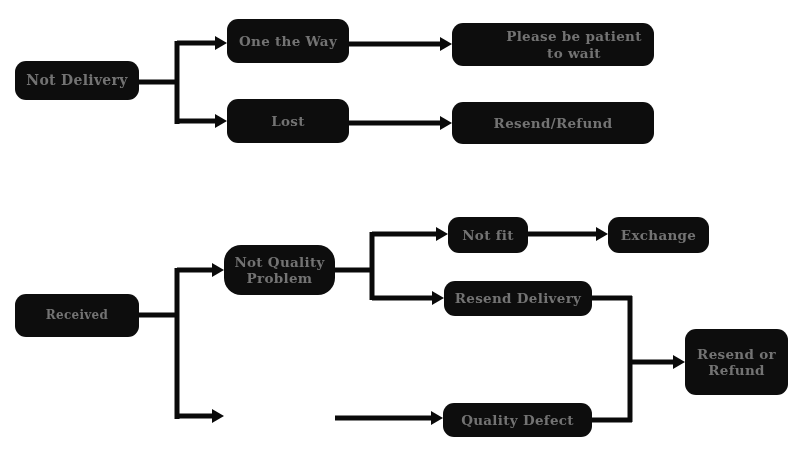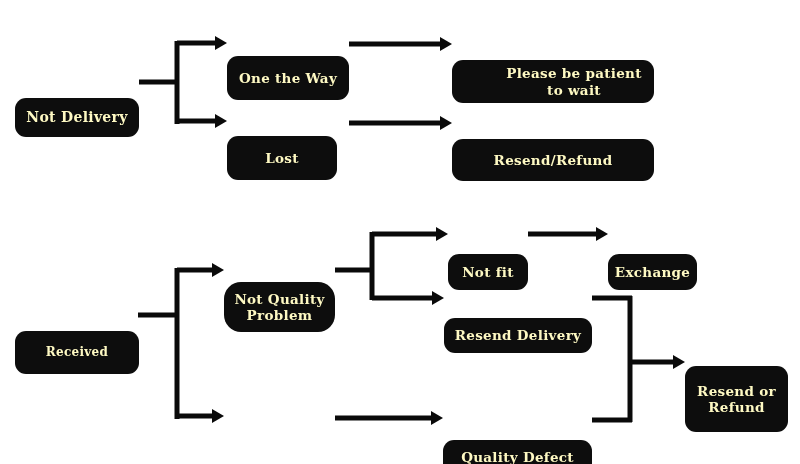--- a/index.html
+++ b/index.html
@@ -23,46 +23,45 @@
     height: 464px;
   }
   .connectors path {
     stroke: #0a0a0a;
     stroke-width: 5;
     fill: none;
   }
   .node {
     position: absolute;
     background: #0d0d0d;
-    color: #fef9c3;
+    color: #737373;
     border-radius: 11px;
     display: flex;
     align-items: center;
     justify-content: center;
     text-align: center;
     font-weight: bold;
     font-size: 13.5px;
     line-height: 1.2;
     letter-spacing: 0.3px;
     padding: 2px 6px;
     box-sizing: border-box;
-    margin-top: 37px;
   }
   
   .n-not-received   { left: 15px;  top: 61px;  width: 124px; height: 39px; font-size: 14px; }
   .n-one-the-way    { left: 227px; top: 19px;  width: 122px; height: 44px; }
   .n-please-wait    { left: 452px; top: 23px;  width: 202px; height: 43px; padding-left: 48px; }
-  .n-lost           { left: 227px; top: 99px;  width: 110px; height: 44px; text-align: right; }
+  .n-lost           { left: 227px; top: 99px;  width: 122px; height: 44px; text-align: right; }
   .n-resend-refund  { left: 452px; top: 102px; width: 202px; height: 42px; }
   
   .n-received          { left: 15px;  top: 294px; width: 124px; height: 43px; font-size: 12px; }
   .n-not-quality-prob  { left: 224px; top: 245px; width: 111px; height: 50px; border-radius: 17px; }
   .n-quality-prob      { left: 224px; top: 392px; width: 111px; height: 48px; }
   .n-not-fit           { left: 448px; top: 217px; width: 80px;  height: 36px; }
-  .n-exchange          { left: 608px; top: 217px; width: 89px; height: 36px; }
+  .n-exchange          { left: 608px; top: 217px; width: 101px; height: 36px; }
   .n-wrong-delivery    { left: 444px; top: 281px; width: 148px; height: 35px; }
   .n-quality-defect    { left: 443px; top: 403px; width: 149px; height: 34px; }
   .n-resend-or-refund  { left: 685px; top: 329px; width: 103px; height: 66px; }
 </style>
 </head>
 <body>
 
 <div class="canvas">
 
   <svg class="connectors" viewBox="0 0 800 464" xmlns="http://www.w3.org/2000/svg">

